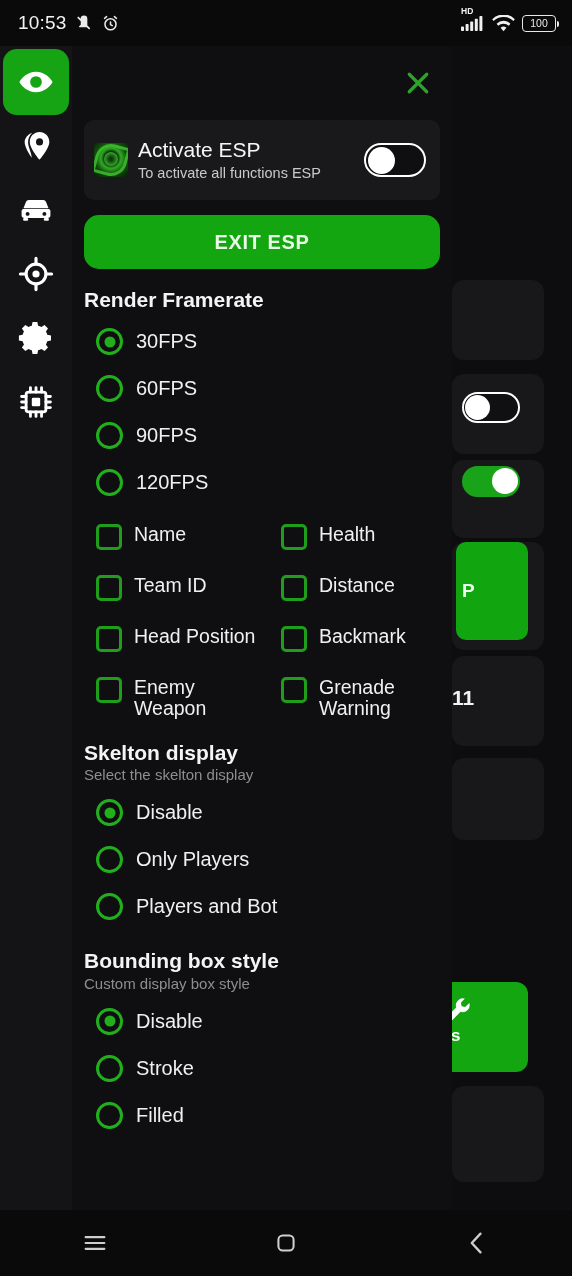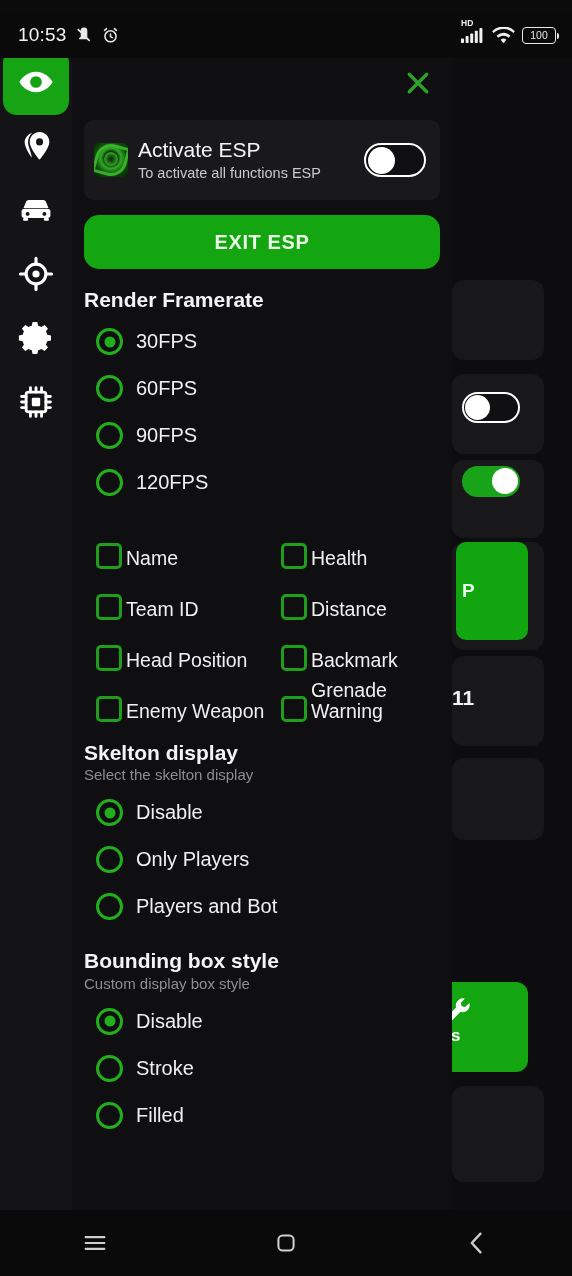--- a/index.html
+++ b/index.html
@@ -19,21 +19,20 @@
   
   #statusbar {
     position: absolute; top: 0; left: 0;
     width: 572px; height: 46px;
     display: flex; align-items: center;
     justify-content: space-between;
     padding: 0 16px 0 18px;
     color: #ffffff;
     background: #0a0a0b;
     z-index: 40;
-    margin-top: 12px;
   }
   .sb-left { display: flex; align-items: center; gap: 7px; }
   .sb-time { font-size: 19px; font-weight: 400; letter-spacing: .2px; color:#f2f2f2;}
   .sb-right { display: flex; align-items: center; gap: 7px; }
   .sb-icon { display: inline-flex; align-items: center; }
   .batt {
     position: relative;
     width: 34px; height: 17px;
     border: 1.6px solid #e8e8e8; border-radius: 4px;
     display: flex; align-items: center; justify-content: center;
@@ -234,21 +233,21 @@
   }
   .radio-label { color: #f0f0f0; font-size: 20px; }
 
   
   .cb-grid {
     margin-top: 6px;
     display: grid;
     grid-template-columns: 185px 1fr;
     row-gap: 6px;
   }
-  .cb-row { display: flex; align-items: flex-end; gap: 4px; min-height: 45px; padding-left: 12px; }
+  .cb-row { display: flex; align-items: flex-start; gap: 12px; min-height: 45px; padding-left: 12px; }
   .cb {
     flex: 0 0 auto;
     width: 26px; height: 26px;
     border: 3px solid #1f9e1c;
     border-radius: 5px;
     background: transparent;
   }
   .cb-label { color: #f0f0f0; font-size: 19.5px; line-height: 1.08; }
 
   

